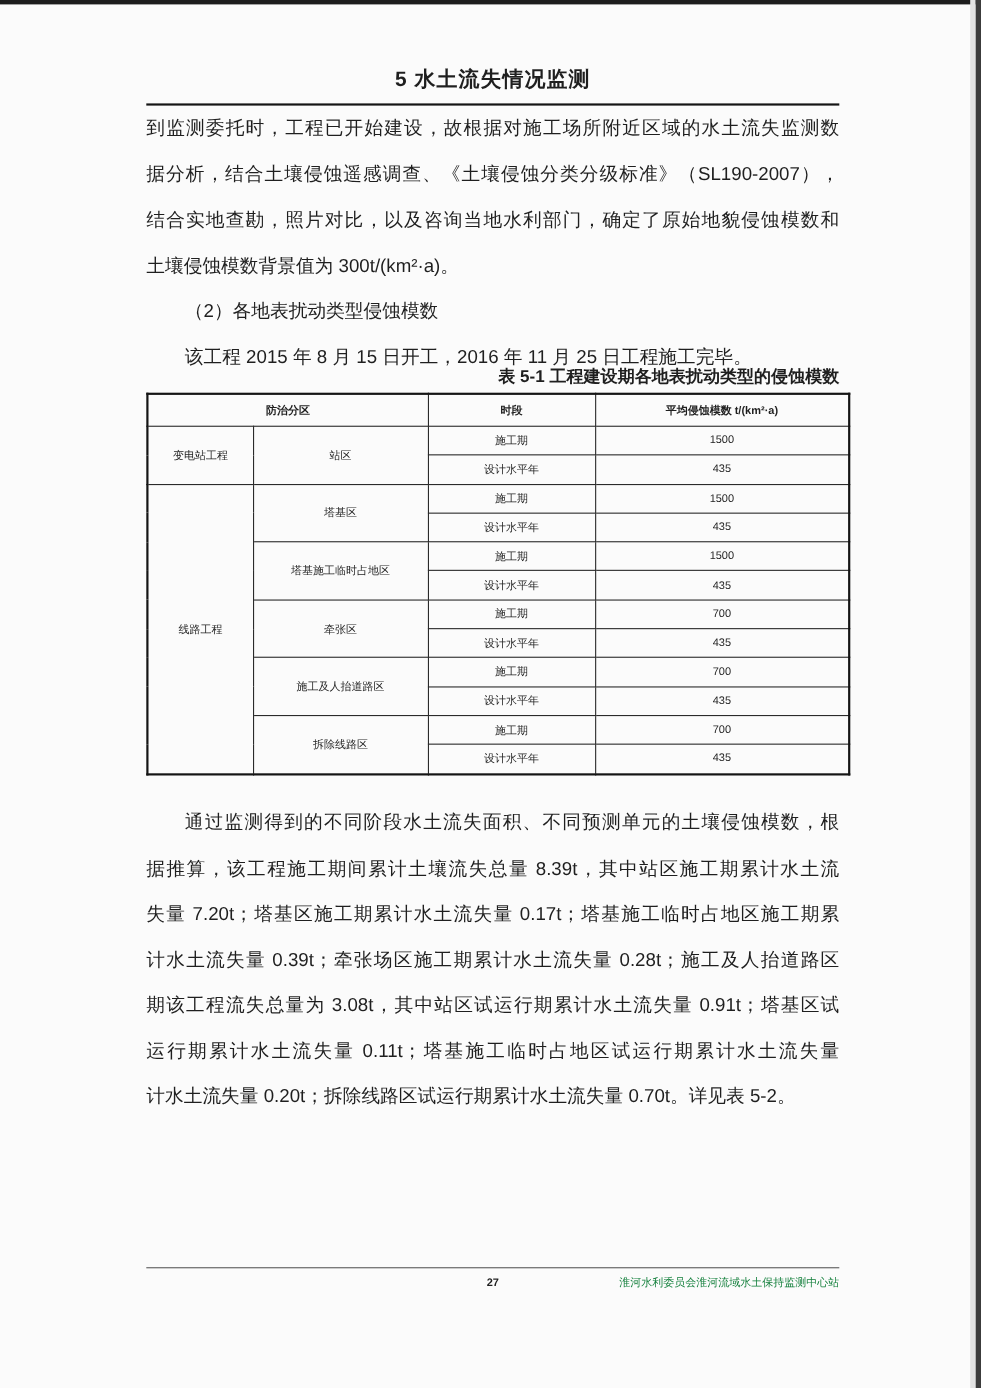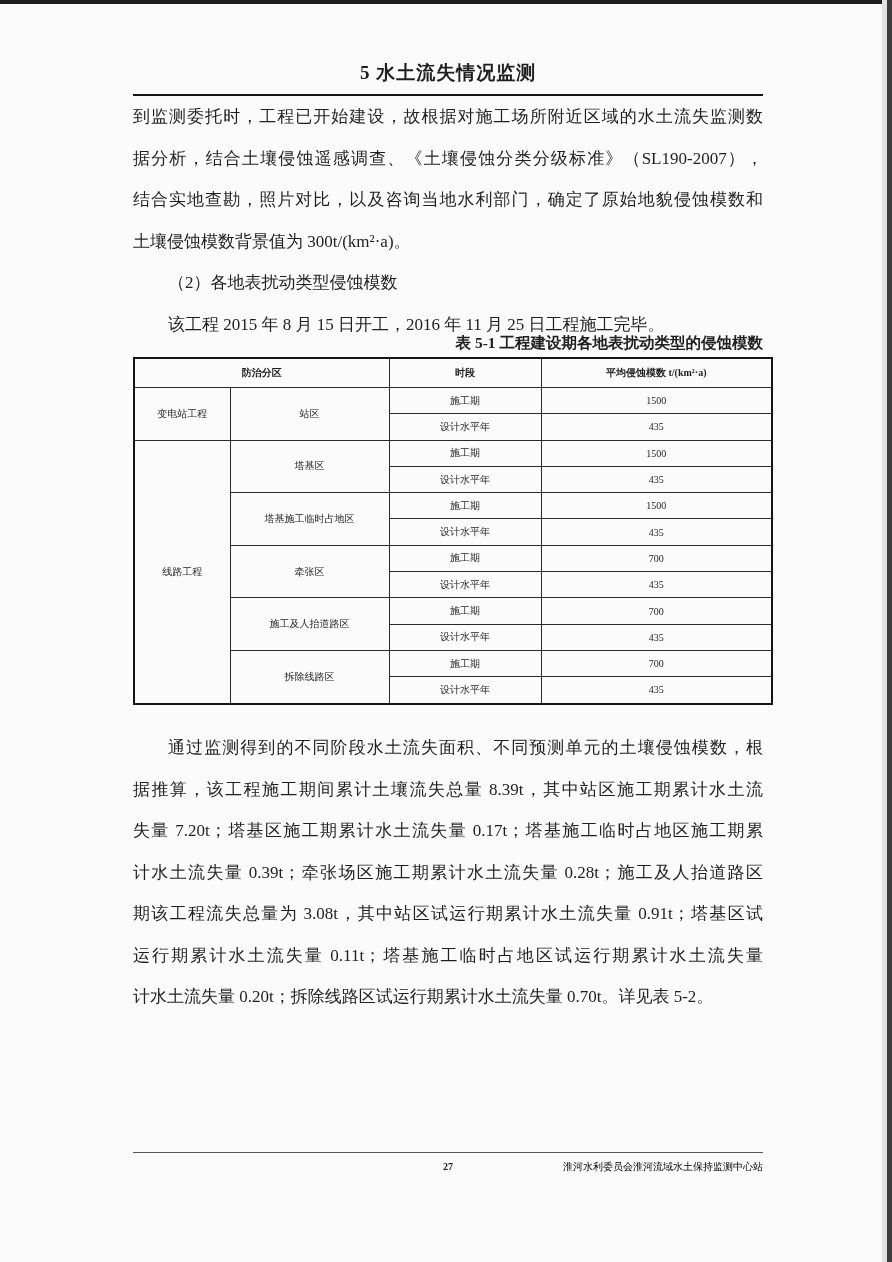--- a/index.html
+++ b/index.html
@@ -1,20 +1,20 @@
 <!DOCTYPE html>
 <html><head>
 <meta charset="utf-8">
 <style>
   html,body{margin:0;padding:0;background:#e9e9e9;}
   .page{
     position:relative;
     width:892px;height:1262px;
     background:#fbfbfb;
-    font-family:Liberation Serif, serif;
+    font-family:Liberation Sans, sans-serif;
     color:#1f1f1f;
     overflow:hidden;
     margin:0 auto;
   }
   .edge-top{position:absolute;top:0;left:0;width:892px;height:4px;background:#1d1d1d;}
   .edge-right-light{position:absolute;top:0;right:5px;width:5px;height:1262px;background:#e2e2e2;}
   .edge-right-dark{position:absolute;top:0;right:0;width:5px;height:1262px;background:#3c3c3c;}
 
   .chapter-title{
     position:absolute;top:58px;left:133px;width:630px;height:30px;
@@ -55,21 +55,21 @@
   table.modulus tbody td{height:25.3px;}
 
   .section-heading{
     position:absolute;top:696px;left:133px;width:630px;height:28px;
     line-height:28px;font-weight:bold;font-size:17.5px;
   }
 
   .footer-rule{position:absolute;top:1152px;left:133px;width:630px;height:1px;background:#5a5a5a;}
   .footer{position:absolute;top:1155px;left:133px;width:630px;height:24px;line-height:24px;font-size:10px;}
   .page-number{position:absolute;left:0;width:630px;text-align:center;font-weight:bold;}
-  .institution{position:absolute;right:0;text-align:left;color:#000000;}
+  .institution{position:absolute;right:0;text-align:left;color:#15803d;}
 </style>
 </head>
 <body>
 
 <div class="page">
 
   <div class="edge-top"></div>
   <div class="edge-right-light"></div>
   <div class="edge-right-dark"></div>
 

